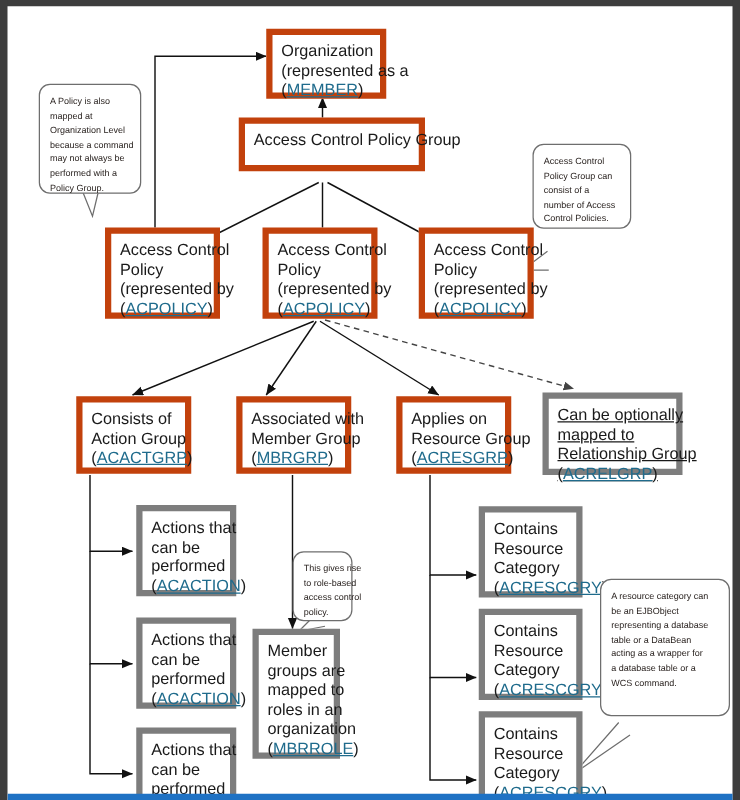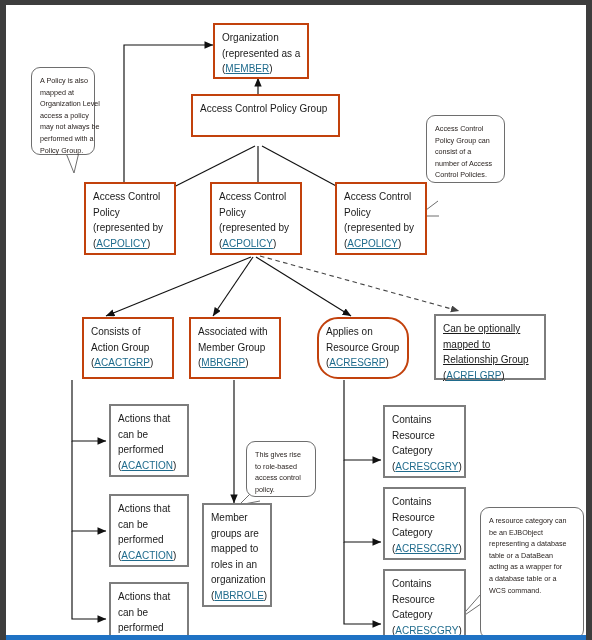--- a/index.html
+++ b/index.html
@@ -10,22 +10,22 @@
     border-left:6px solid #3d3d3d;
     border-top:5px solid #3d3d3d;
     border-right:6px solid #3d3d3d;
     border-bottom:0;
   }
   #canvas{position:absolute;left:0;top:0;width:580px;height:632px;}
   svg.wires{position:absolute;left:0;top:0;width:580px;height:632px;pointer-events:none;}
   .bottombar{position:absolute;left:0;bottom:0;width:592px;height:5px;background:#1f72c4;}
   .node{
     position:absolute;box-sizing:border-box;background:#ffffff;
-    border:2px solid #c2410c;color:#1a1a1a;
-    font-size:10px;line-height:15.5px;padding:5px 7px 0 7px;
+    border:5px solid #c2410c;color:#1a1a1a;
+    font-size:13px;line-height:15.5px;padding:5px 7px 0 7px;
     font-family:"Liberation Sans",sans-serif;
   }
   .node.gray{border-color:#7d7d7d;}
   .node .ln{display:block;white-space:nowrap;}
   .lk{color:#1f6b8c;text-decoration:underline;}
   .callout{
     position:absolute;box-sizing:border-box;background:#ffffff;
     border:1px solid #6e6e6e;border-radius:9px;
     font-size:7.2px;line-height:11.6px;color:#2a2320;
     padding:7px 8px 6px 8px;font-family:"Liberation Sans",sans-serif;
@@ -105,33 +105,33 @@
     <span class="ln">(<a class="lk">ACPOLICY</a>)</span>
   </div>
 
   <div class="node" style="left:329px;top:177px;width:92px;height:73px;">
     <span class="ln">Access Control</span>
     <span class="ln">Policy</span>
     <span class="ln">(represented by</span>
     <span class="ln">(<a class="lk">ACPOLICY</a>)</span>
   </div>
 
-  <div class="node" style="left:55px;top:312px;width:92px;height:62px;margin-left:21px;">
+  <div class="node" style="left:55px;top:312px;width:92px;height:62px;">
     <span class="ln">Consists of</span>
     <span class="ln">Action Group</span>
     <span class="ln">(<a class="lk">ACACTGRP</a>)</span>
   </div>
 
   <div class="node" style="left:183px;top:312px;width:92px;height:62px;">
     <span class="ln">Associated with</span>
     <span class="ln">Member Group</span>
     <span class="ln">(<a class="lk">MBRGRP</a>)</span>
   </div>
 
-  <div class="node" style="left:311px;top:312px;width:92px;height:62px;border-radius:21px;">
+  <div class="node" style="left:311px;top:312px;width:92px;height:62px;">
     <span class="ln">Applies on</span>
     <span class="ln">Resource Group</span>
     <span class="ln">(<a class="lk">ACRESGRP</a>)</span>
   </div>
 
   <div class="node gray" style="left:428px;top:309px;width:112px;height:66px;text-decoration:underline;">
     <span class="ln">Can be optionally</span>
     <span class="ln">mapped to</span>
     <span class="ln">Relationship Group</span>
     <span class="ln">(<a class="lk">ACRELGRP</a>)</span>
@@ -181,46 +181,46 @@
     <span class="ln">(<a class="lk">ACRESCGRY</a>)</span>
   </div>
 
   <div class="node gray" style="left:377px;top:564px;width:83px;height:73px;">
     <span class="ln">Contains</span>
     <span class="ln">Resource</span>
     <span class="ln">Category</span>
     <span class="ln">(<a class="lk">ACRESCGRY</a>)</span>
   </div>
 
-  <div class="callout" style="left:25px;top:62px;width:64px;height:88px;">
+  <div class="callout" style="left:25px;top:62px;width:82px;height:88px;">
     <span class="ln">A Policy is also</span>
     <span class="ln">mapped at</span>
     <span class="ln">Organization Level</span>
-    <span class="ln">access a policy</span>
+    <span class="ln">because a command</span>
     <span class="ln">may not always be</span>
     <span class="ln">performed with a</span>
     <span class="ln">Policy Group.</span>
   </div>
 
   <div class="callout" style="left:420px;top:110px;width:79px;height:68px;">
     <span class="ln">Access Control</span>
     <span class="ln">Policy Group can</span>
     <span class="ln">consist of a</span>
     <span class="ln">number of Access</span>
     <span class="ln">Control Policies.</span>
   </div>
 
-  <div class="callout" style="left:240px;top:436px;width:70px;height:56px;">
+  <div class="callout" style="left:228px;top:436px;width:48px;height:56px;">
     <span class="ln">This gives rise</span>
     <span class="ln">to role-based</span>
     <span class="ln">access control</span>
     <span class="ln">policy.</span>
   </div>
 
-  <div class="callout" style="left:474px;top:458px;width:104px;height:132px;margin-top:44px;">
+  <div class="callout" style="left:474px;top:458px;width:104px;height:110px;">
     <span class="ln">A resource category can</span>
     <span class="ln">be an EJBObject</span>
     <span class="ln">representing a database</span>
     <span class="ln">table or a DataBean</span>
     <span class="ln">acting as a wrapper for</span>
     <span class="ln">a database table or a</span>
     <span class="ln">WCS command.</span>
   </div>
 
  </div>

